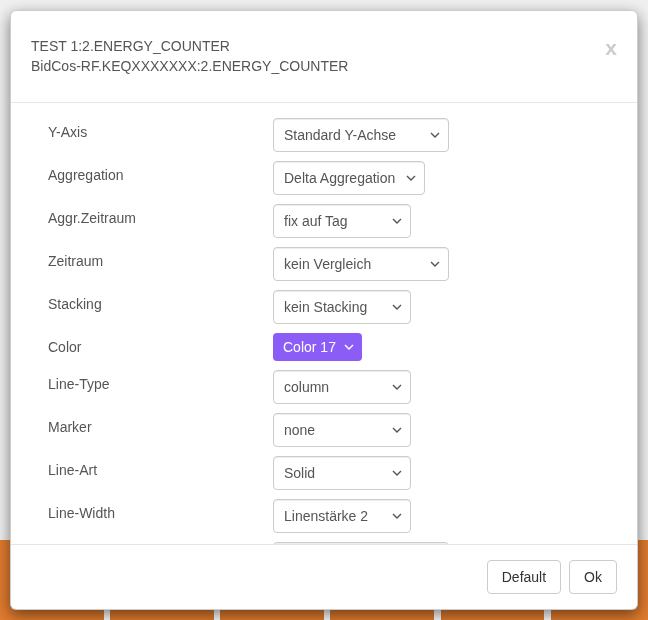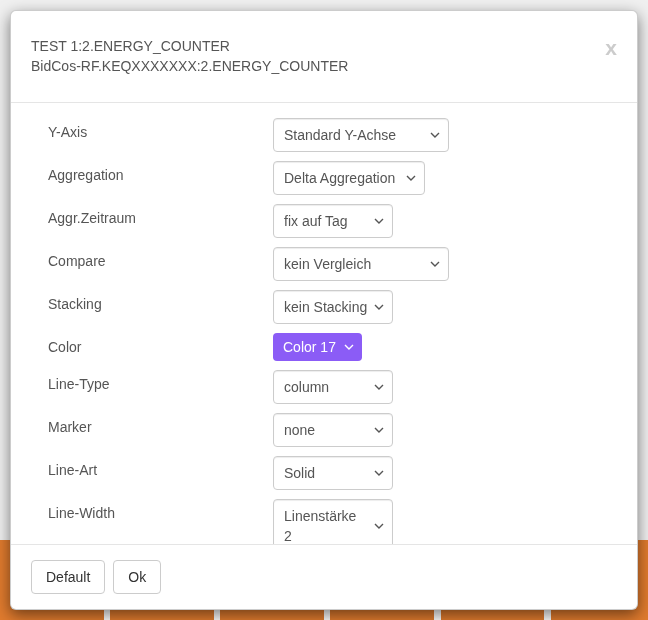--- a/index.html
+++ b/index.html
@@ -80,21 +80,21 @@
     line-height: 1.42857143;
     color: #555;
     background: #fff;
     border: 1px solid #ccc;
     border-radius: 4px;
     box-shadow: inset 0 1px 1px rgba(0,0,0,.075);
     position: relative;
     cursor: pointer;
     user-select: none;
   }
-  .sel-138 { width: 120px; }
+  .sel-138 { width: 138px; }
   .sel-160 { width: 176px; }
   .sel-176 { width: 152px; }
   .caret {
     position: absolute;
     right: 8px; top: 50%;
     transform: translateY(-50%);
     pointer-events: none;
   }
   .caret svg { display:block; }
   .color-select {
@@ -135,20 +135,21 @@
     height: 10px;
     display: flex;
     align-items: center; justify-content: center;
     cursor: pointer;
   }
   .spin-btn svg { display:block; }
   .modal-footer {
     padding: 15px 20px;
     border-top: 1px solid #e5e5e5;
     display: flex;
+    justify-content: flex-end;
     gap: 8px;
   }
   .btn {
     padding: 8px 14px;
     font-size: 14px;
     border: 1px solid #ccc;
     border-radius: 4px;
     background: #fff;
     color: #333;
     cursor: pointer;
@@ -201,21 +202,21 @@
         <span>fix auf Tag</span>
         <span class="caret">
             <svg width="10" height="6">
               <path d="M1 1 L5 5 L9 1" fill="none" stroke="#555" stroke-width="1.4"></path>
             </svg>
           </span>
       </div>
     </div>
 
     <div class="form-row">
-      <div class="form-label">Compare</div>
+      <div class="form-label">Zeitraum</div>
       <div class="form-control sel-160">
         <span>kein Vergleich</span>
         <span class="caret">
             <svg width="10" height="6">
               <path d="M1 1 L5 5 L9 1" fill="none" stroke="#555" stroke-width="1.4"></path>
             </svg>
           </span>
       </div>
     </div>
 

